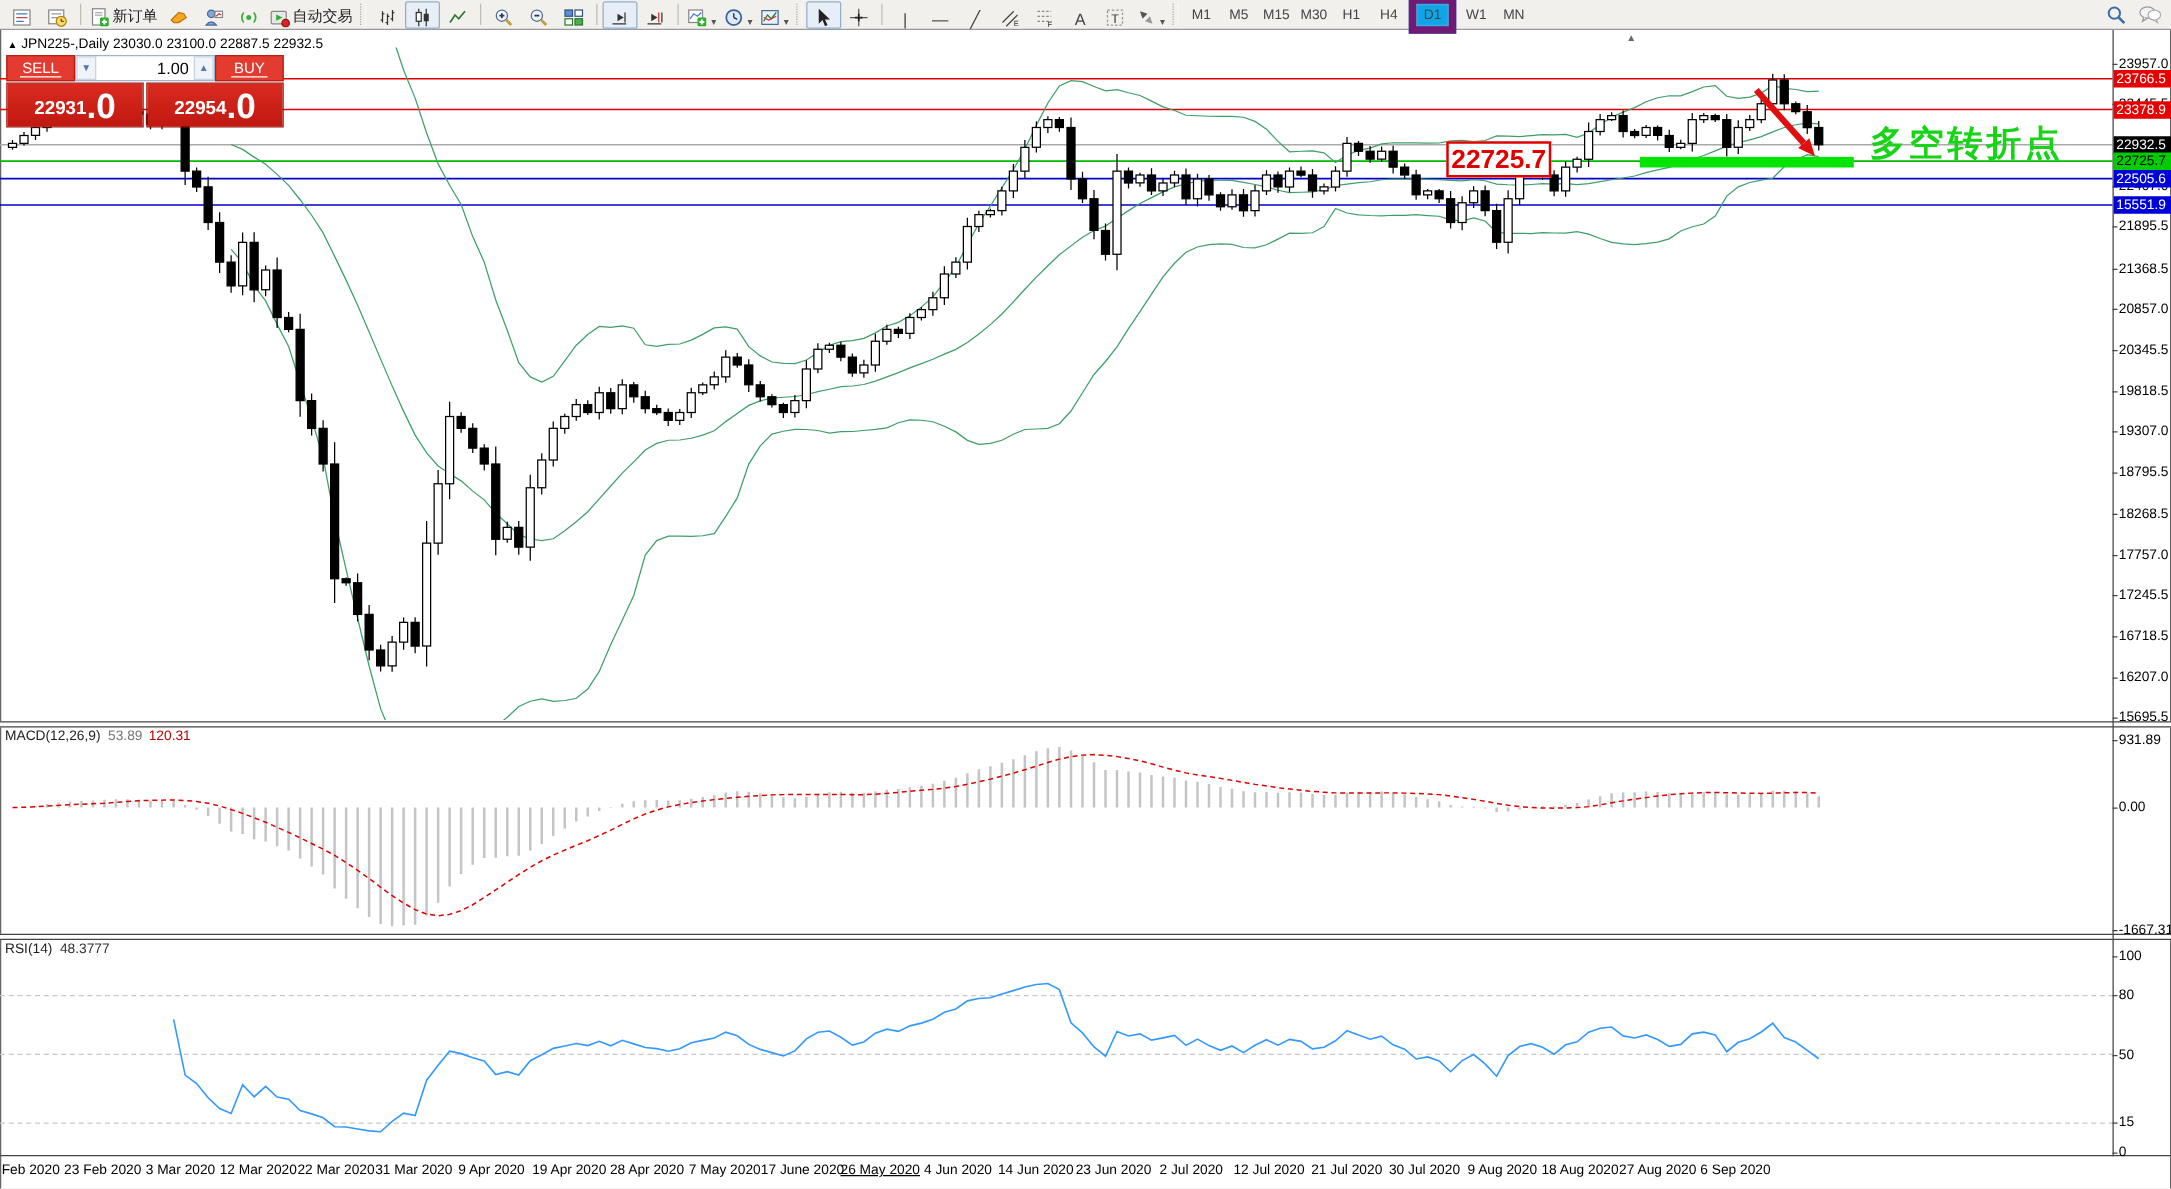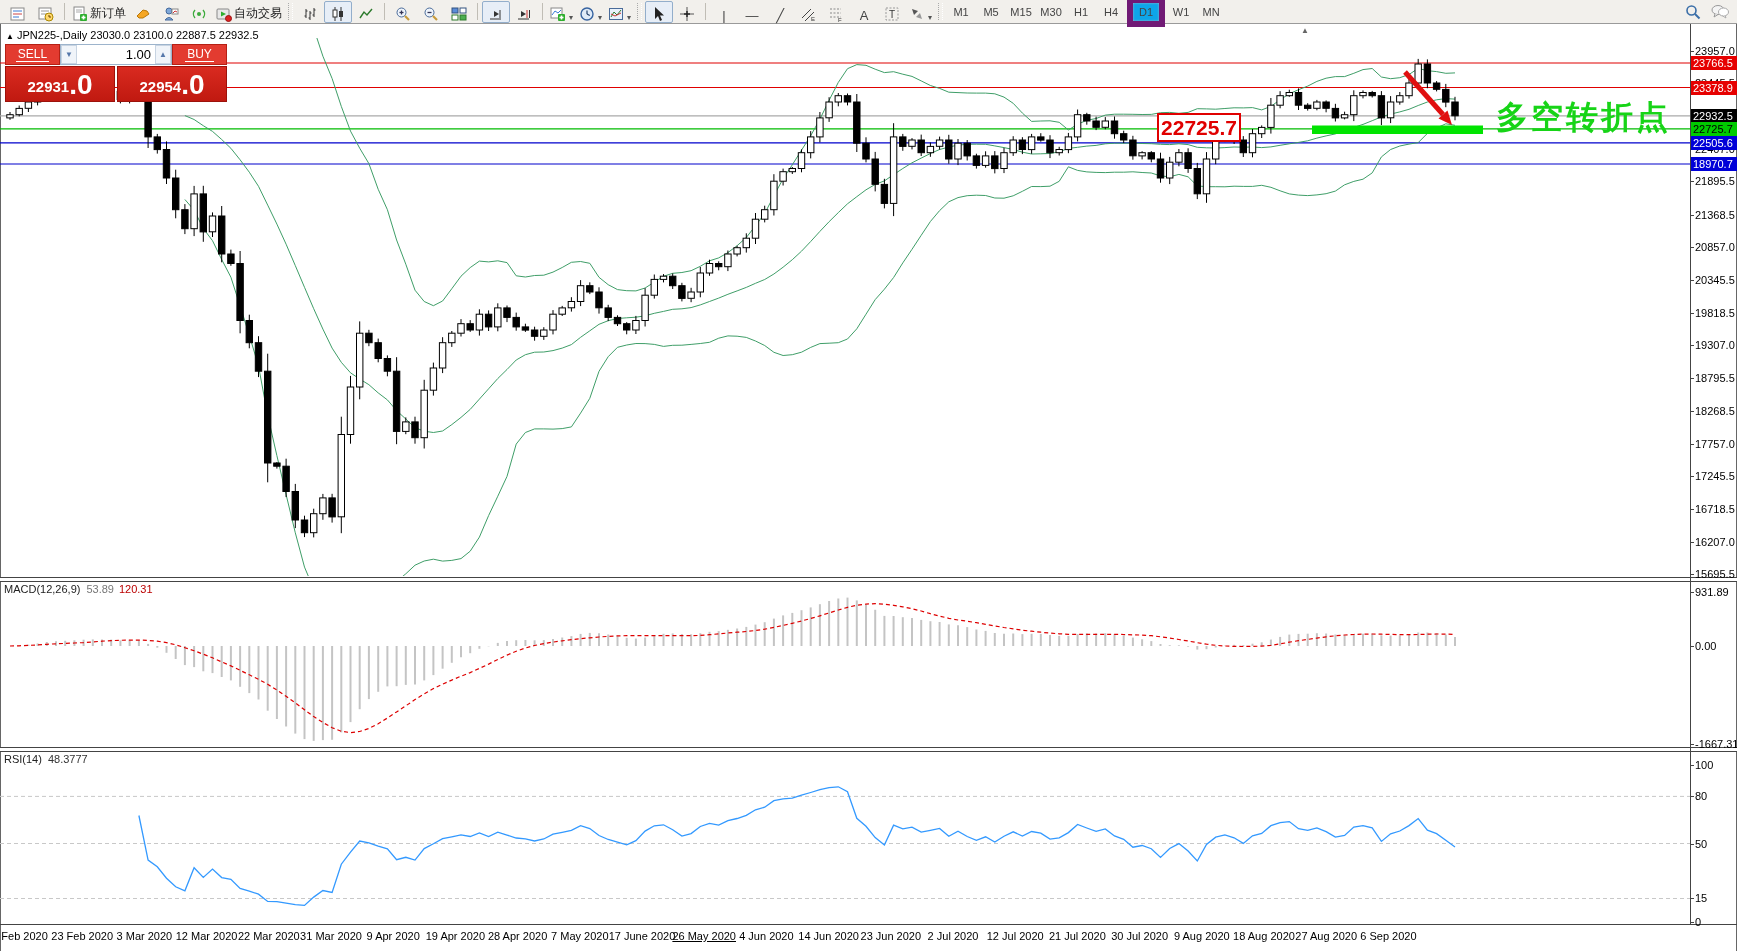--- a/index.html
+++ b/index.html
@@ -41,21 +41,21 @@
   .tp-btn span{border-bottom:1px solid #fff;padding:0 2px;}
   #tp-vol{flex:1;display:flex;border:1px solid #9db4cc;box-sizing:border-box;background:#fff;}
   .spin{width:16px;background:#f0f4f9;color:#5577aa;font-size:8px;display:flex;align-items:center;justify-content:center;border:1px solid #c8d4e2;box-sizing:border-box;}
   #vol-val{flex:1;font-size:13px;color:#000;display:flex;align-items:center;justify-content:flex-end;padding-right:4px;}
   #tp-row2{display:flex;height:36px;margin-top:1px;gap:2px;}
   .tp-price{flex:1;background:linear-gradient(#d92a20,#c01910);color:#fff;display:flex;align-items:flex-end;justify-content:center;border:1px solid #9c120b;box-sizing:border-box;padding-bottom:1px;}
   .tp-price .int{font-size:15px;font-weight:bold;line-height:26px;}
   .tp-price .dec{font-size:28px;font-weight:bold;line-height:30px;}
   
   #price-flag{position:absolute;left:1157px;top:113px;width:80px;height:25px;background:#fff;border:2px solid #e00000;color:#e00000;font-size:21px;font-weight:bold;line-height:25px;text-align:center;z-index:5;}
-  #note-text{position:absolute;left:1496px;top:96px;font-size:32px;font-weight:bold;color:#17d417;letter-spacing:3px;z-index:5;white-space:nowrap;}
+  #note-text{position:absolute;left:1496px;top:96px;font-size:28px;font-weight:bold;color:#17d417;letter-spacing:3px;z-index:5;white-space:nowrap;}
   #scroll-marker{position:absolute;left:1301px;top:26px;font-size:8px;color:#666;z-index:5;}
 </style>
 </head>
 <body>
 <div id="app">
 
   <div id="toolbar">
     <div class="tbtn">
       <svg width="16" height="16" viewBox="0 0 16 16">
           <rect x="1" y="2" width="13" height="12" fill="#fff" stroke="#888"></rect>
@@ -871,21 +871,21 @@
     <div class="tick" style="top: 437.589px;">17757.0</div>
     <div class="tick" style="top: 469.983px;">17245.5</div>
     <div class="tick" style="top: 503.358px;">16718.5</div>
     <div class="tick" style="top: 535.752px;">16207.0</div>
     <div class="tick" style="top: 568.146px;">15695.5</div>
     <div class="badge" style="top: 56px; background: rgb(230, 0, 0); color: rgb(255, 255, 255);">23766.5</div>
     <div class="badge" style="top: 80.5472px; background: rgb(230, 0, 0); color: rgb(255, 255, 255);">23378.9</div>
     <div class="badge" style="top: 108.818px; background: rgb(0, 0, 0); color: rgb(255, 255, 255);">22932.5</div>
     <div class="badge" style="top: 121.915px; background: rgb(0, 204, 0); color: rgb(0, 0, 0);">22725.7</div>
     <div class="badge" style="top: 135.854px; background: rgb(0, 0, 216); color: rgb(255, 255, 255);">22505.6</div>
-    <div class="badge" style="top: 156.975px; background: rgb(0, 0, 216); color: rgb(255, 255, 255);">18970.7</div>
+    <div class="badge" style="top: 156.975px; background: rgb(0, 0, 216); color: rgb(255, 255, 255);">15551.9</div>
     <div class="tick" style="top: 585.504px;">931.89</div>
     <div class="tick" style="top: 640px;">0.00</div>
     <div class="tick" style="top: 737.504px;">-1667.31</div>
     <div class="tick" style="top: 759px;">100</div>
     <div class="tick" style="top: 790.4px;">80</div>
     <div class="tick" style="top: 837.5px;">50</div>
     <div class="tick" style="top: 892.45px;">15</div>
     <div class="tick" style="top: 916px;">0</div>
     <div class="datelbl" style="top: 930px; left: 20px;">3 Feb 2020</div>
     <div class="datelbl" style="top: 930px; left: 82.2px;">23 Feb 2020</div>

